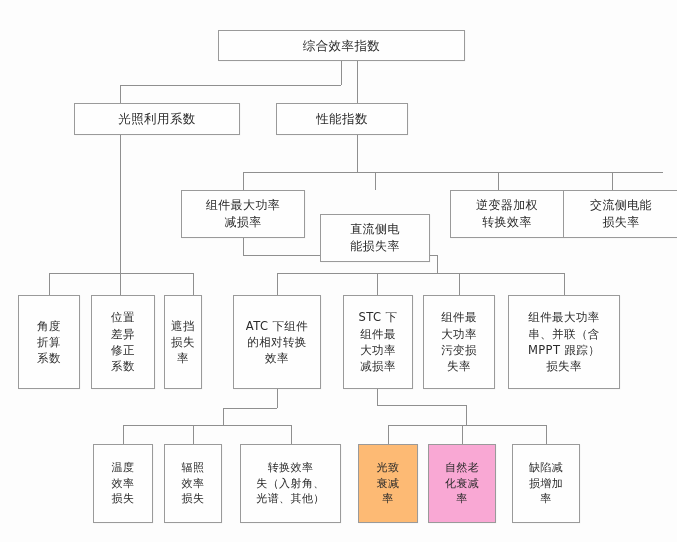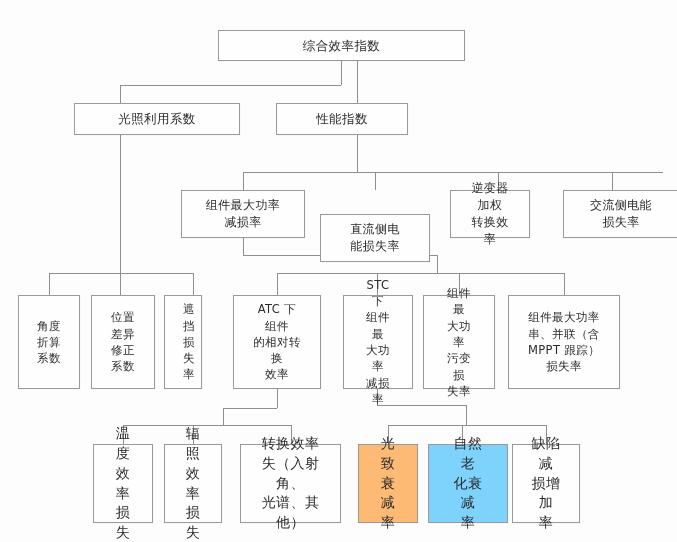--- a/index.html
+++ b/index.html
@@ -28,33 +28,33 @@
     box-sizing: border-box;
     border: 1px solid #9a9a9a;
     background: #fefefe;
     display: flex;
     align-items: center;
     justify-content: flex-end;
     text-align: center;
     color: #2b2b2b;
     line-height: 1.42;
     letter-spacing: 0.4px;
-    padding: 2px 18px;
+    padding: 2px 1px;
     box-shadow: 0.5px 0.5px 0 rgba(0,0,0,0.04);
   }
   .node .txt {
     display: block;
     width: 100%;
     white-space: pre-line;
   }
   .n-root { font-size: 12.5px; }
   .n-l2   { font-size: 12.5px; }
   .n-l3   { font-size: 12px; }
   .n-l4   { font-size: 11.5px; }
-  .n-l5   { font-size: 14px; }
+  .n-l5   { font-size: 11px; }
 </style>
 </head>
 <body>
 
 <div id="canvas">
 
   <svg id="wires" viewBox="0 0 677 542" xmlns="http://www.w3.org/2000/svg">
     <g id="wire-group" fill="none" stroke="#8f8f8f" stroke-width="1" shape-rendering="crispEdges">
         <path d="M 341 61 L 341 85 M 120 85 L 341 85 M 120 85 L 120 103"></path>
         <path d="M 357 61 L 357 103"></path>
@@ -77,21 +77,21 @@
         <span class="txt">性能指数</span>
       </div>
       <div class="node n-l3" style="left: 181px; top: 190px; width: 124px; height: 48px; border-color: rgb(154, 154, 154); background: rgb(254, 254, 254); color: rgb(43, 43, 43);">
         <span class="txt">组件最大功率
 减损率</span>
       </div>
       <div class="node n-l3" style="left: 320px; top: 190px; width: 110px; height: 48px; border-color: rgb(154, 154, 154); background: rgb(254, 254, 254); color: rgb(43, 43, 43); margin-top: 24px;">
         <span class="txt">直流侧电
 能损失率</span>
       </div>
-      <div class="node n-l3" style="left: 450px; top: 190px; width: 80px; height: 48px; border-color: rgb(154, 154, 154); background: rgb(254, 254, 254); color: rgb(43, 43, 43);">
+      <div class="node n-l3" style="left: 450px; top: 190px; width: 114px; height: 48px; border-color: rgb(154, 154, 154); background: rgb(254, 254, 254); color: rgb(43, 43, 43);">
         <span class="txt">逆变器加权
 转换效率</span>
       </div>
       <div class="node n-l3" style="left: 563px; top: 190px; width: 116px; height: 48px; border-color: rgb(154, 154, 154); background: rgb(254, 254, 254); color: rgb(43, 43, 43);">
         <span class="txt">交流侧电能
 损失率</span>
       </div>
       <div class="node n-l4" style="left: 18px; top: 295px; width: 62px; height: 94px; border-color: rgb(154, 154, 154); background: rgb(254, 254, 254); color: rgb(43, 43, 43);">
         <span class="txt">角度
 折算
@@ -144,21 +144,21 @@
       <div class="node n-l5" style="left: 240px; top: 444px; width: 101px; height: 79px; border-color: rgb(154, 154, 154); background: rgb(254, 254, 254); color: rgb(43, 43, 43);">
         <span class="txt">转换效率
 失（入射角、
 光谱、其他）</span>
       </div>
       <div class="node n-l5" style="left: 358px; top: 444px; width: 60px; height: 79px; border-color: rgb(154, 154, 154); background: #fdba74; color: rgb(43, 43, 43);">
         <span class="txt">光致
 衰减
 率</span>
       </div>
-      <div class="node n-l5" style="left: 428px; top: 444px; width: 80px; height: 79px; border-color: rgb(154, 154, 154); background: #7dd3fc; color: rgb(43, 43, 43);">
+      <div class="node n-l5" style="left: 428px; top: 444px; width: 68px; height: 79px; border-color: rgb(154, 154, 154); background: #f9a8d4; color: rgb(43, 43, 43);">
         <span class="txt">自然老
 化衰减
 率</span>
       </div>
       <div class="node n-l5" style="left: 512px; top: 444px; width: 68px; height: 79px; border-color: rgb(154, 154, 154); background: rgb(254, 254, 254); color: rgb(43, 43, 43);">
         <span class="txt">缺陷减
 损增加
 率</span>
       </div>
     </div>

